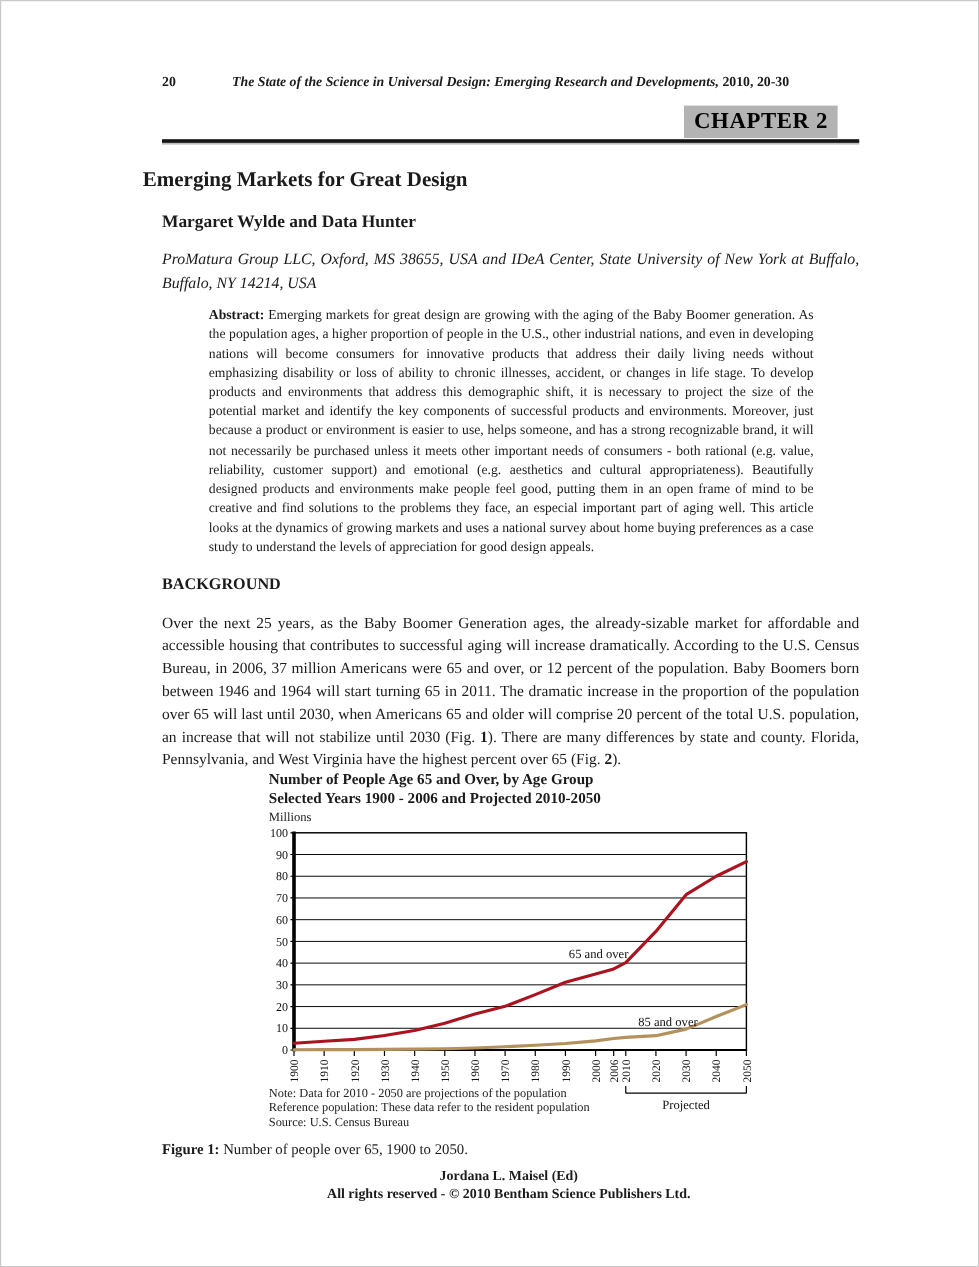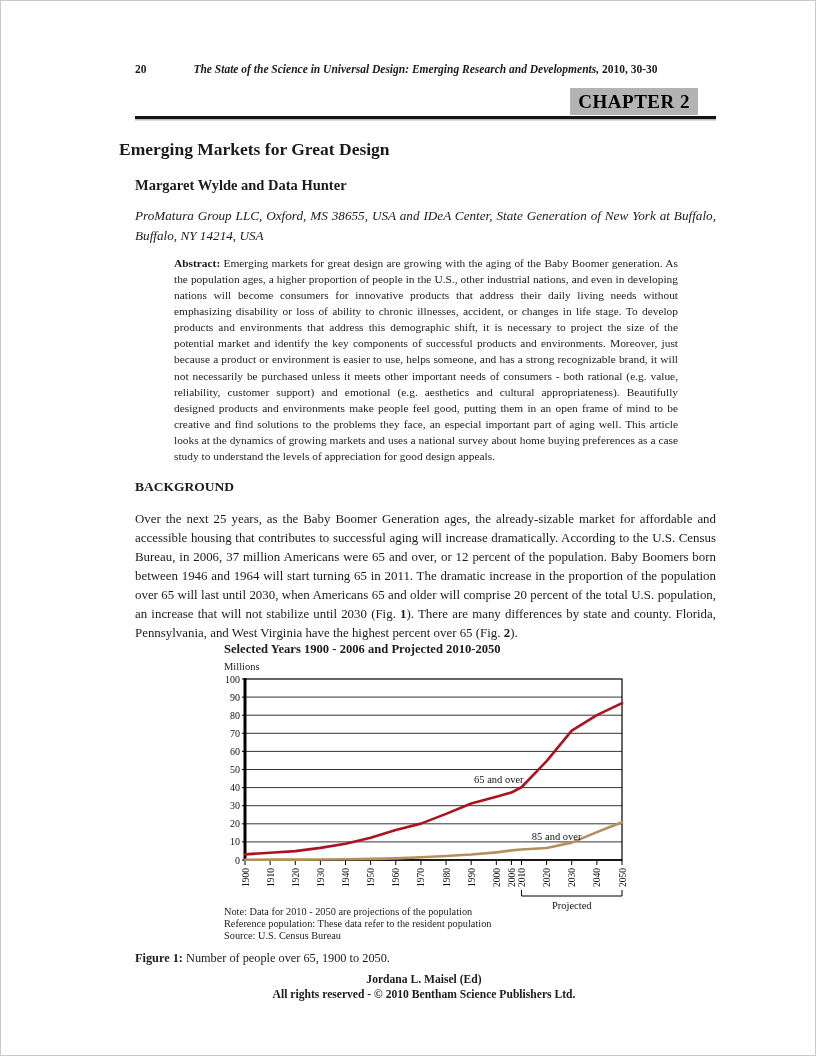--- a/index.html
+++ b/index.html
@@ -39,41 +39,42 @@
   .figure-caption{top:950px;left:118px;font-size:12.3px;}
   .footer{top:971px;left:0;width:100%;text-align:center;font-size:11.6px;font-weight:bold;line-height:15px;}
 </style>
 </head>
 <body>
 
 <div class="page">
 
   <div class="abs running-head">
     <span class="page-num">20</span>
-    <span class="running-title"><span class="i">The State of the Science in Universal Design: Emerging Research and Developments,</span><span> 2010, 30-30</span></span>
+    <span class="running-title"><span class="i">The State of the Science in Universal Design: Emerging Research and Developments,</span><span> 2010, 20-30</span></span>
   </div>
 
   <div class="abs chapter-badge">CHAPTER 2</div>
   <div class="abs rule"></div>
 
   <h1 class="abs article-title" style="margin:0;">Emerging Markets for Great Design</h1>
   <div class="abs authors">Margaret Wylde and Data Hunter</div>
-  <div class="abs affiliation jt">ProMatura Group LLC, Oxford, MS 38655, USA and IDeA Center, State Generation of New York at Buffalo, Buffalo, NY 14214, USA</div>
+  <div class="abs affiliation jt">ProMatura Group LLC, Oxford, MS 38655, USA and IDeA Center, State University of New York at Buffalo, Buffalo, NY 14214, USA</div>
 
   <div class="abs abstract jt">
     <span class="b">Abstract:</span><span> Emerging markets for great design are growing with the aging of the Baby Boomer generation. As the population ages, a higher proportion of people in the U.S., other industrial nations, and even in developing nations will become consumers for innovative products that address their daily living needs without emphasizing disability or loss of ability to chronic illnesses, accident, or changes in life stage. To develop products and environments that address this demographic shift, it is necessary to project the size of the potential market and identify the key components of successful products and environments. Moreover, just because a product or environment is easier to use, helps someone, and has a strong recognizable brand, it will not necessarily be purchased unless it meets other important needs of consumers - both rational (e.g. value, reliability, customer support) and emotional (e.g. aesthetics and cultural appropriateness). Beautifully designed products and environments make people feel good, putting them in an open frame of mind to be creative and find solutions to the problems they face, an especial important part of aging well. This article looks at the dynamics of growing markets and uses a national survey about home buying preferences as a case study to understand the levels of appreciation for good design appeals.</span>
   </div>
 
   <div class="abs section-heading">BACKGROUND</div>
 
   <div class="abs body-par jt">
     <span>Over the next 25 years, as the Baby Boomer Generation ages, the already-sizable market for affordable and accessible housing that contributes to successful aging will increase dramatically. According to the U.S. Census Bureau, in 2006, 37 million Americans were 65 and over, or 12 percent of the population. Baby Boomers born between 1946 and 1964 will start turning 65 in 2011. The dramatic increase in the proportion of the population over 65 will last until 2030, when Americans 65 and older will comprise 20 percent of the total U.S. population, an increase that will not stabilize until 2030 (Fig. </span><span class="b">1</span><span>). There are many differences by state and county. Florida, Pennsylvania, and West Virginia have the highest percent over 65 (Fig. </span><span class="b">2</span><span>).</span>
   </div>
 
   <div class="abs chart-block">
+    <div class="chart-title">Number of People Age 65 and Over, by Age Group</div>
     <div class="chart-title">Selected Years 1900 - 2006 and Projected 2010-2050</div>
     <div class="chart-unit">Millions</div>
     <svg class="chart-svg" width="406" height="240" viewBox="0 0 406 240" xmlns="http://www.w3.org/2000/svg">
         <line x1="20" y1="185" x2="23" y2="185" stroke="#000" stroke-width="1"></line>
         <text x="18" y="188.5" text-anchor="end" font-size="10">0</text>
         <line x1="23" y1="166.9" x2="400" y2="166.9" stroke="#000" stroke-width="0.8"></line>
         <line x1="20" y1="166.9" x2="23" y2="166.9" stroke="#000" stroke-width="1"></line>
         <text x="18" y="170.4" text-anchor="end" font-size="10">10</text>
         <line x1="23" y1="148.8" x2="400" y2="148.8" stroke="#000" stroke-width="0.8"></line>
         <line x1="20" y1="148.8" x2="23" y2="148.8" stroke="#000" stroke-width="1"></line>

